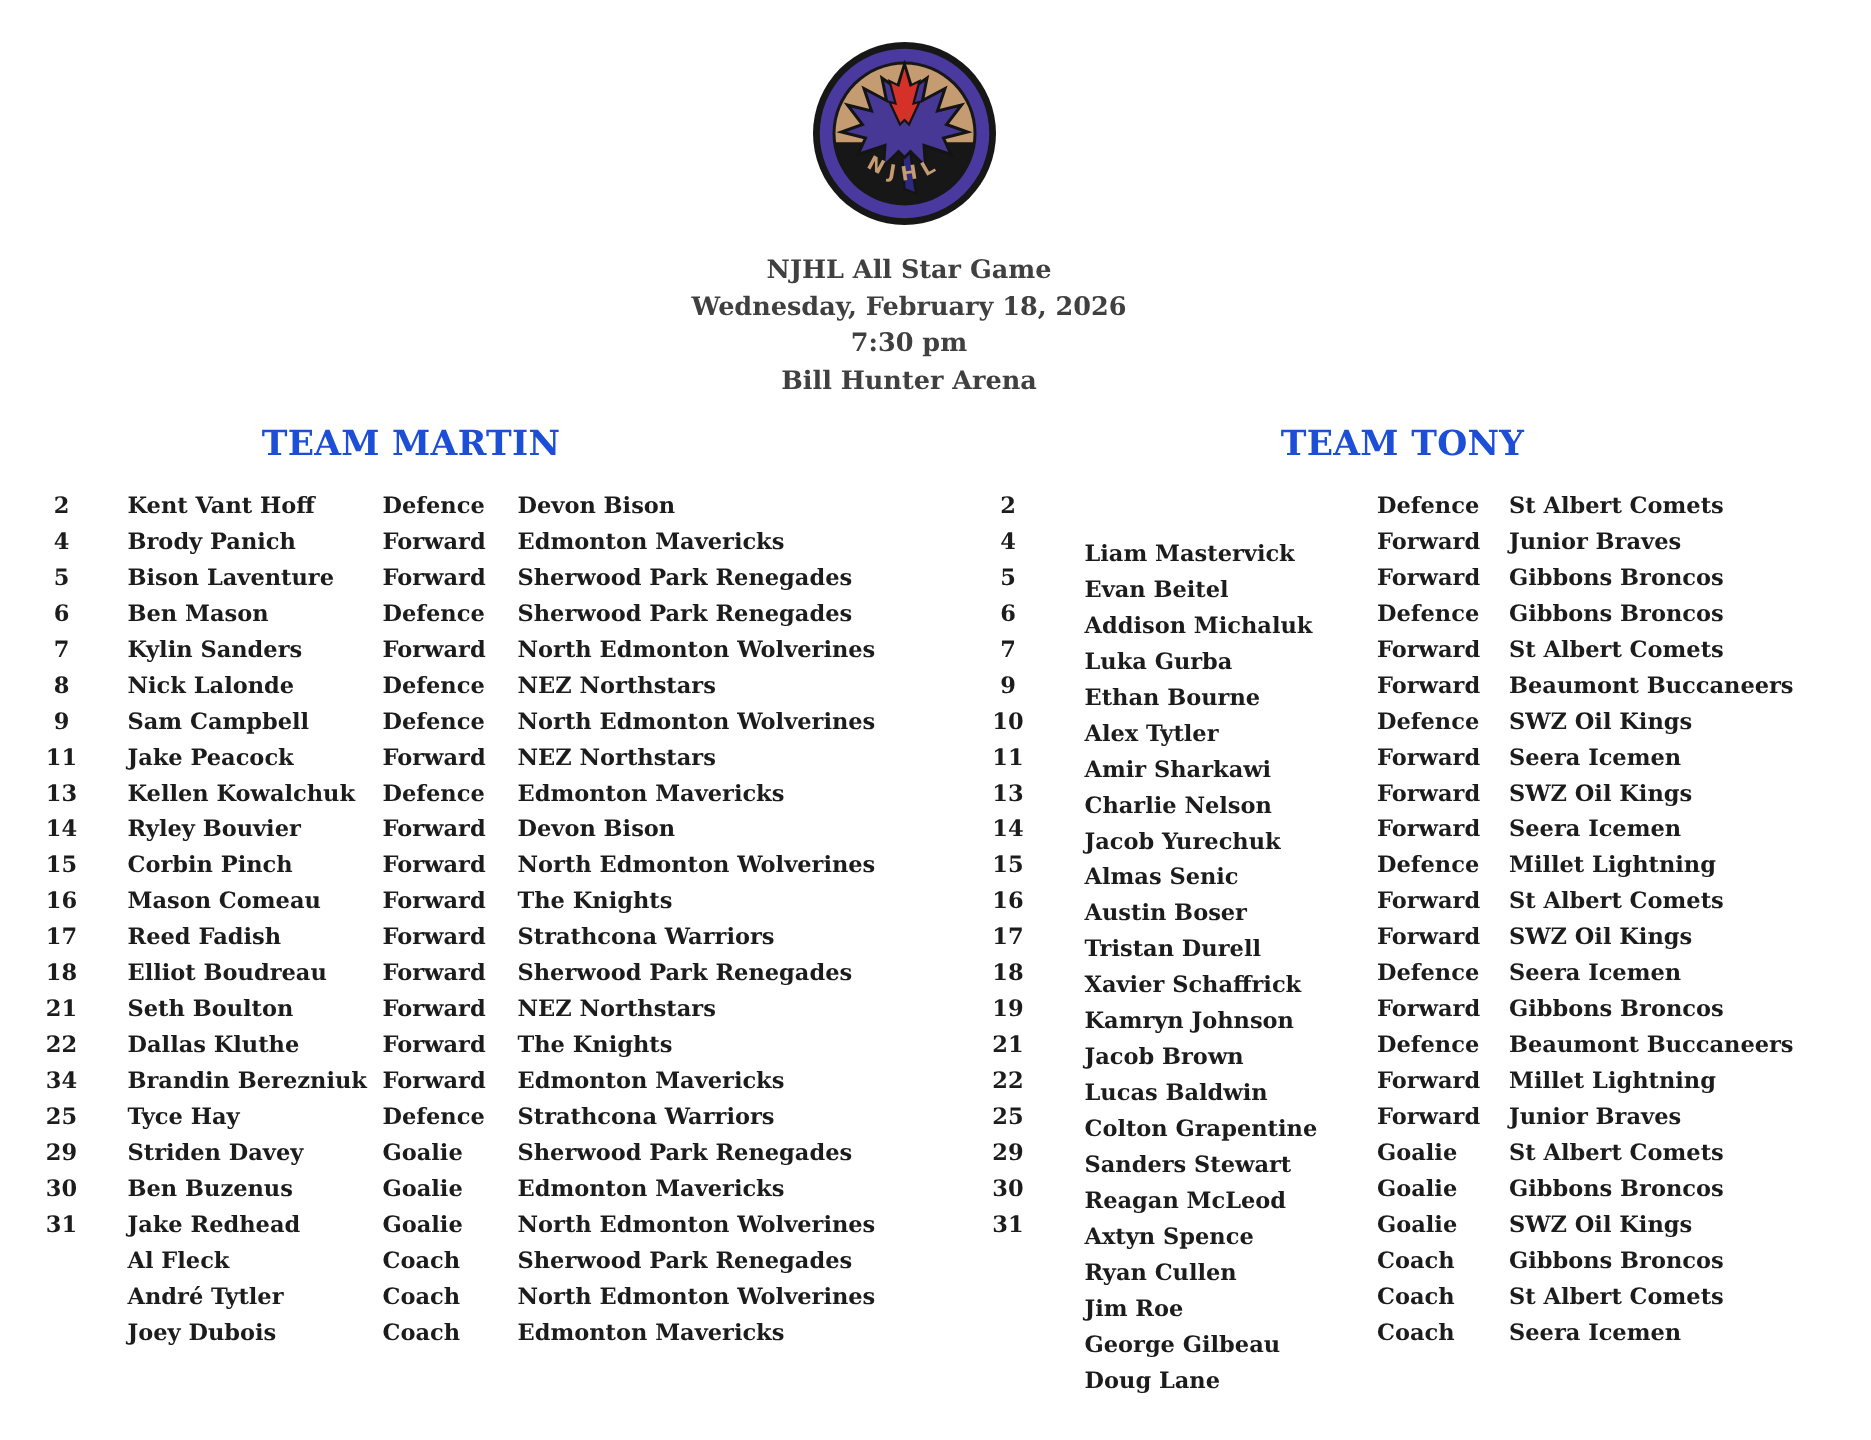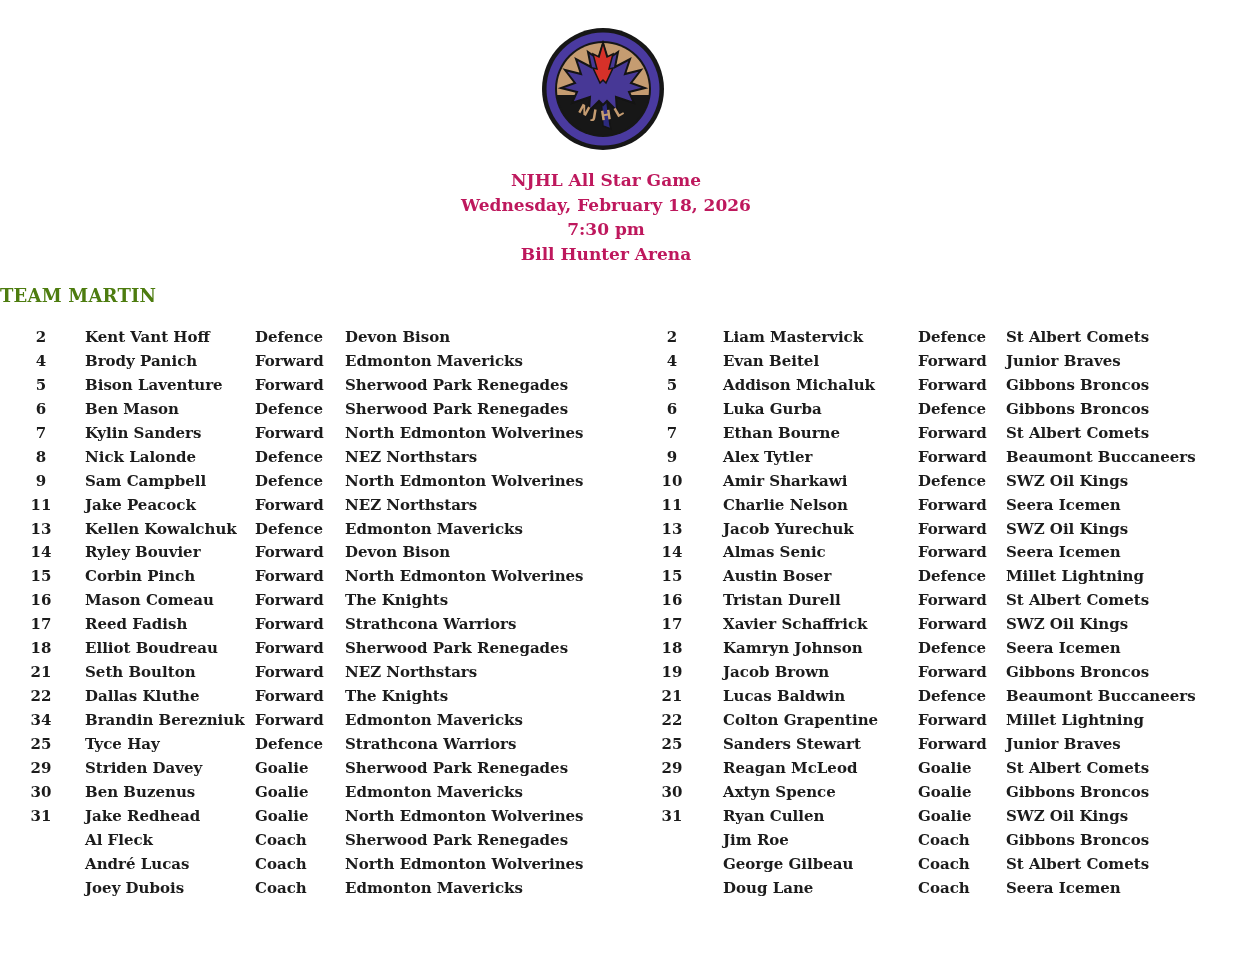--- a/index.html
+++ b/index.html
@@ -8,38 +8,38 @@
     width:1247px;height:960px;
     background:#ffffff;
     font-family:"DejaVu Serif", serif;
     font-weight:bold;
     color:#1c1c1c;
     overflow:hidden;
   }
   .logo{position:absolute;left:541px;top:27px;width:124px;height:124px;}
   .titles{
     position:absolute;top:168px;left:0;width:1212px;
-    text-align:center;font-size:17px;line-height:24.6px;color:#be185d;
+    text-align:center;font-size:17px;line-height:24.6px;color:#404040;
   }
   .team-h{
-    position:absolute;top:285px;font-size:18px;line-height:22px;
-    color:#4d7c0f;letter-spacing:0.2px;
+    position:absolute;top:285px;font-size:23px;line-height:22px;
+    text-align:center;color:#1d4ed8;letter-spacing:0.2px;
   }
   .team-h.left{left:0;width:548px;}
   .team-h.right{left:661px;width:548px;}
   .roster{position:absolute;top:326px;font-size:15px;width:590px;}
   .roster.left{left:26px;}
   .roster.right{left:657px;}
   .row{position:relative;height:23.95px;}
   .c{position:absolute;top:0;line-height:23.95px;white-space:nowrap;}
   .c-num{left:0;width:30px;text-align:center;}
   .roster.left  .c-name{left:59px;}
   .roster.left  .c-pos{left:229px;}
   .roster.left  .c-team{left:319px;}
-  .roster.right .c-name{left:66px;}
+  .roster.right .c-name{left:66px;margin-top:32px;}
   .roster.right .c-pos{left:261px;}
   .roster.right .c-team{left:349px;}
 </style>
 </head>
 <body>
 
 <div class="page">
 
   <div class="logo">
     <svg width="124" height="124" viewBox="-62 -62 124 124">
@@ -77,20 +77,21 @@
   </div>
 
   <div class="titles">
     <div>NJHL All Star Game</div>
     <div>Wednesday, February 18, 2026</div>
     <div>7:30 pm</div>
     <div>Bill Hunter Arena</div>
   </div>
 
   <div class="team-h left">TEAM MARTIN</div>
+  <div class="team-h right">TEAM TONY</div>
 
   <div class="roster left">
       <div class="row">
         <span class="c c-num">2</span>
         <span class="c c-name">Kent Vant Hoff</span>
         <span class="c c-pos">Defence</span>
         <span class="c c-team">Devon Bison</span>
       </div>
       <div class="row">
         <span class="c c-num">4</span>
@@ -213,21 +214,21 @@
         <span class="c c-team">North Edmonton Wolverines</span>
       </div>
       <div class="row">
         <span class="c c-num"></span>
         <span class="c c-name">Al Fleck</span>
         <span class="c c-pos">Coach</span>
         <span class="c c-team">Sherwood Park Renegades</span>
       </div>
       <div class="row">
         <span class="c c-num"></span>
-        <span class="c c-name">André Lucas</span>
+        <span class="c c-name">André Tytler</span>
         <span class="c c-pos">Coach</span>
         <span class="c c-team">North Edmonton Wolverines</span>
       </div>
       <div class="row">
         <span class="c c-num"></span>
         <span class="c c-name">Joey Dubois</span>
         <span class="c c-pos">Coach</span>
         <span class="c c-team">Edmonton Mavericks</span>
       </div>
     </div>

